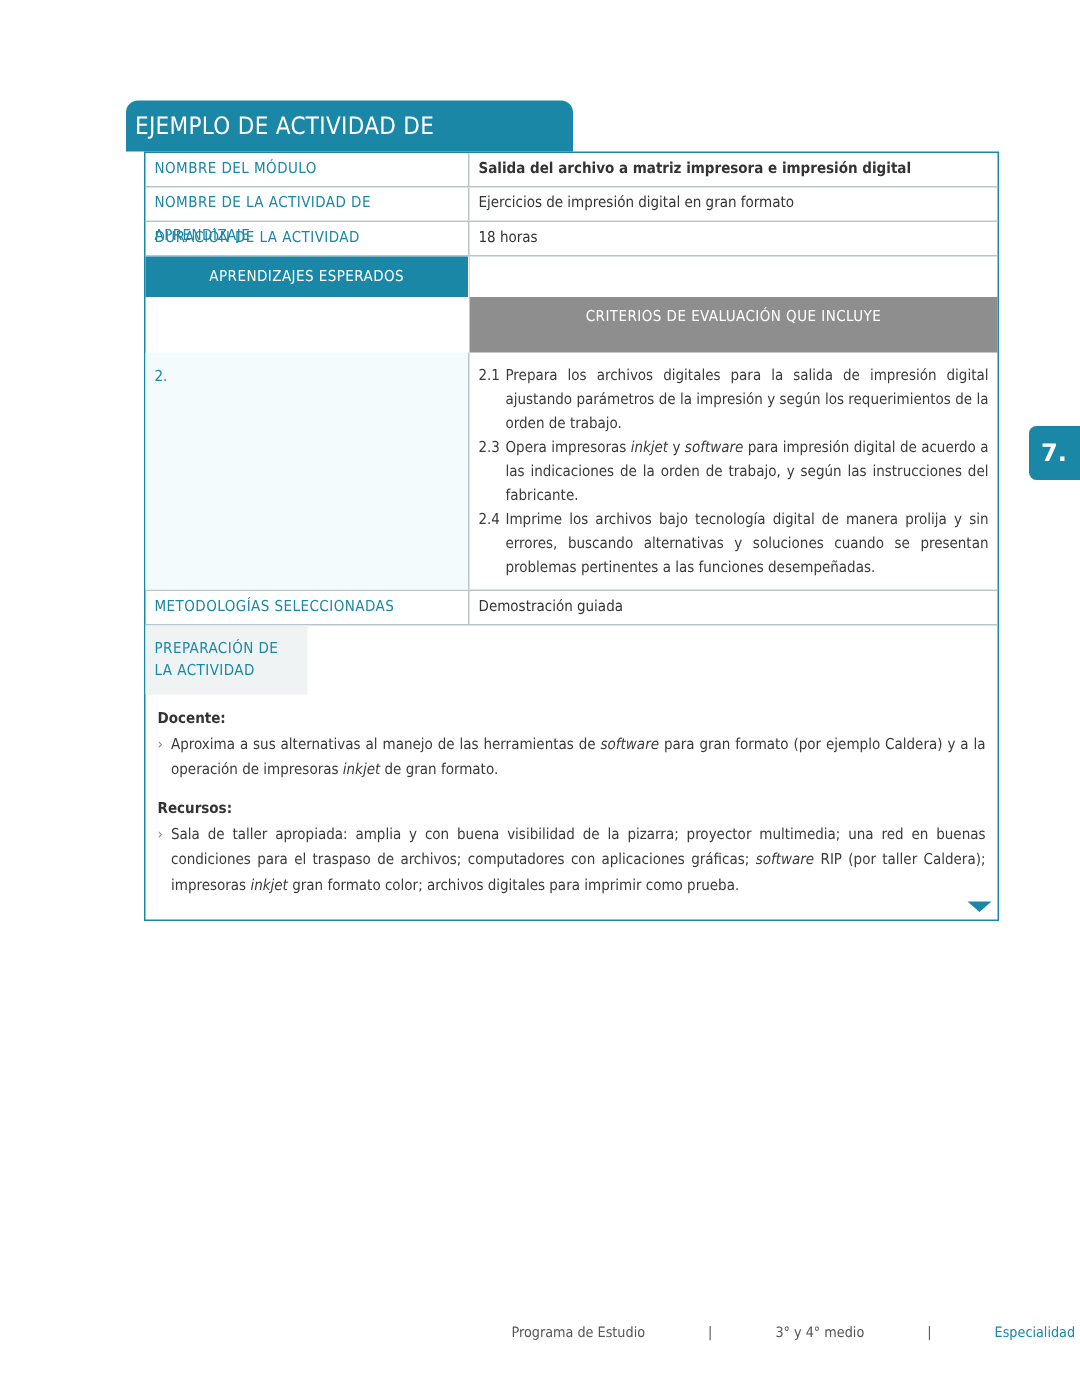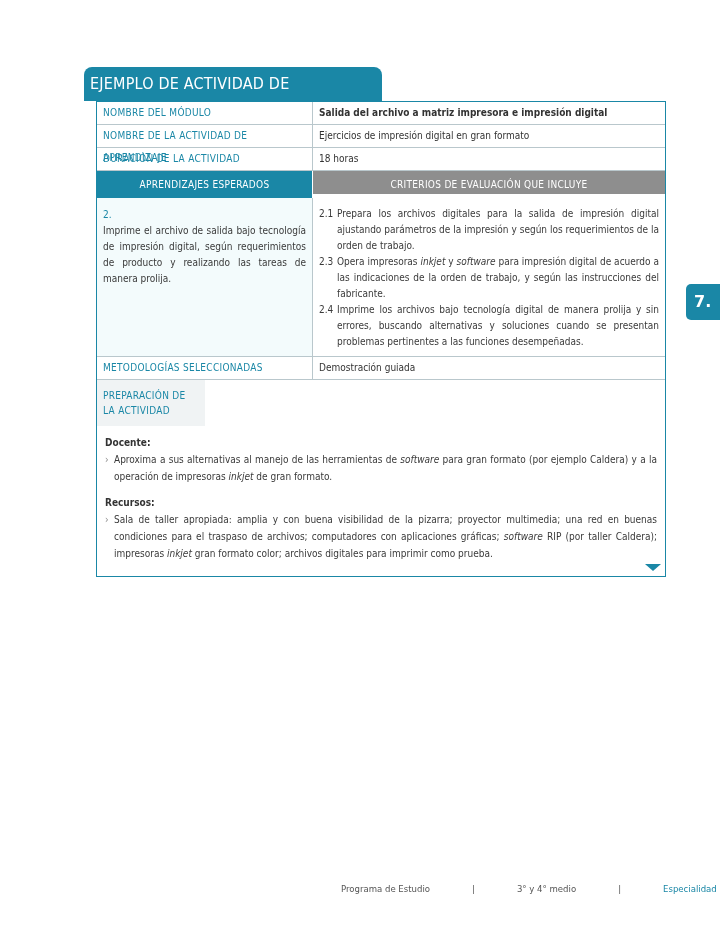--- a/index.html
+++ b/index.html
@@ -22,21 +22,21 @@
   }
   .row { display: flex; border-bottom: 1px solid #b9c7cc; }
   .row:last-child { border-bottom: none; flex-direction: column; }
   .c-left { width: 216px; box-sizing: border-box; border-right: 1px solid #b9c7cc; padding: 0 6px; }
   .c-right { flex: 1; padding: 0 6px; }
   .meta .c-left { color: #1a87a6; height: 22px; line-height: 22px; letter-spacing: 0.3px; }
   .meta .c-right { height: 22px; line-height: 22px; color: #333; }
   .meta .c-right.bold { font-weight: bold; }
   .hdr { border-bottom: none; }
   .hdr .c-left { background: #1a87a6; color: #ffffff; text-align: center; height: 27px; line-height: 27px; border-right: 1px solid #ffffff; letter-spacing: 0.3px; }
-  .hdr .c-right { background: #8e8e8e; color: #ffffff; text-align: center; height: 23px; line-height: 27px; letter-spacing: 0.3px; }
+  .hdr .c-right { background: #8e8e8e; color: #ffffff; text-align: center; height: 37px; line-height: 27px; letter-spacing: 0.3px; margin-top: 27px; }
   .learn .c-left { background: #f3fbfc; padding-top: 9px; padding-bottom: 10px; line-height: 16px; text-align: justify; }
   .learn .num { color: #1a87a6; display: block; }
   .learn .c-right { padding-top: 8px; padding-bottom: 6px; }
   .crit { display: flex; line-height: 16px; text-align: justify; }
   .crit .cn { width: 18px; flex: none; }
   .crit .ct { flex: 1; }
   .wide-hdr {
     background: #1a87a6; color: #ffffff; padding: 6px 6px 5px 6px; line-height: 14px;
     letter-spacing: 0.2px; border-bottom: none;
   }
@@ -86,21 +86,20 @@
     <div class="c-left">DURACIÓN DE LA ACTIVIDAD</div>
     <div class="c-right">18 horas</div>
   </div>
   <div class="row hdr">
     <div class="c-left">APRENDIZAJES ESPERADOS</div>
     <div class="c-right">CRITERIOS DE EVALUACIÓN QUE INCLUYE</div>
   </div>
   <div class="row learn">
     <div class="c-left">
       <span class="num">2.</span>
-      <span>Imprime el archivo de salida bajo tecnología de impresión digital, según requerimientos de producto y realizando las tareas de manera prolija.</span>
     </div>
     <div class="c-right">
       <div class="crit">
         <span class="cn">2.1</span>
         <span class="ct"><span>Prepara los archivos digitales para la salida de impresión digital ajustando parámetros de la impresión y según los requerimientos de la orden de trabajo.</span></span>
       </div>
       <div class="crit">
         <span class="cn">2.3</span>
         <span class="ct"><span>Opera impresoras </span><i>inkjet</i><span> y </span><i>software</i><span> para impresión digital de acuerdo a las indicaciones de la orden de trabajo, y según las instrucciones del fabricante.</span></span>
       </div>

